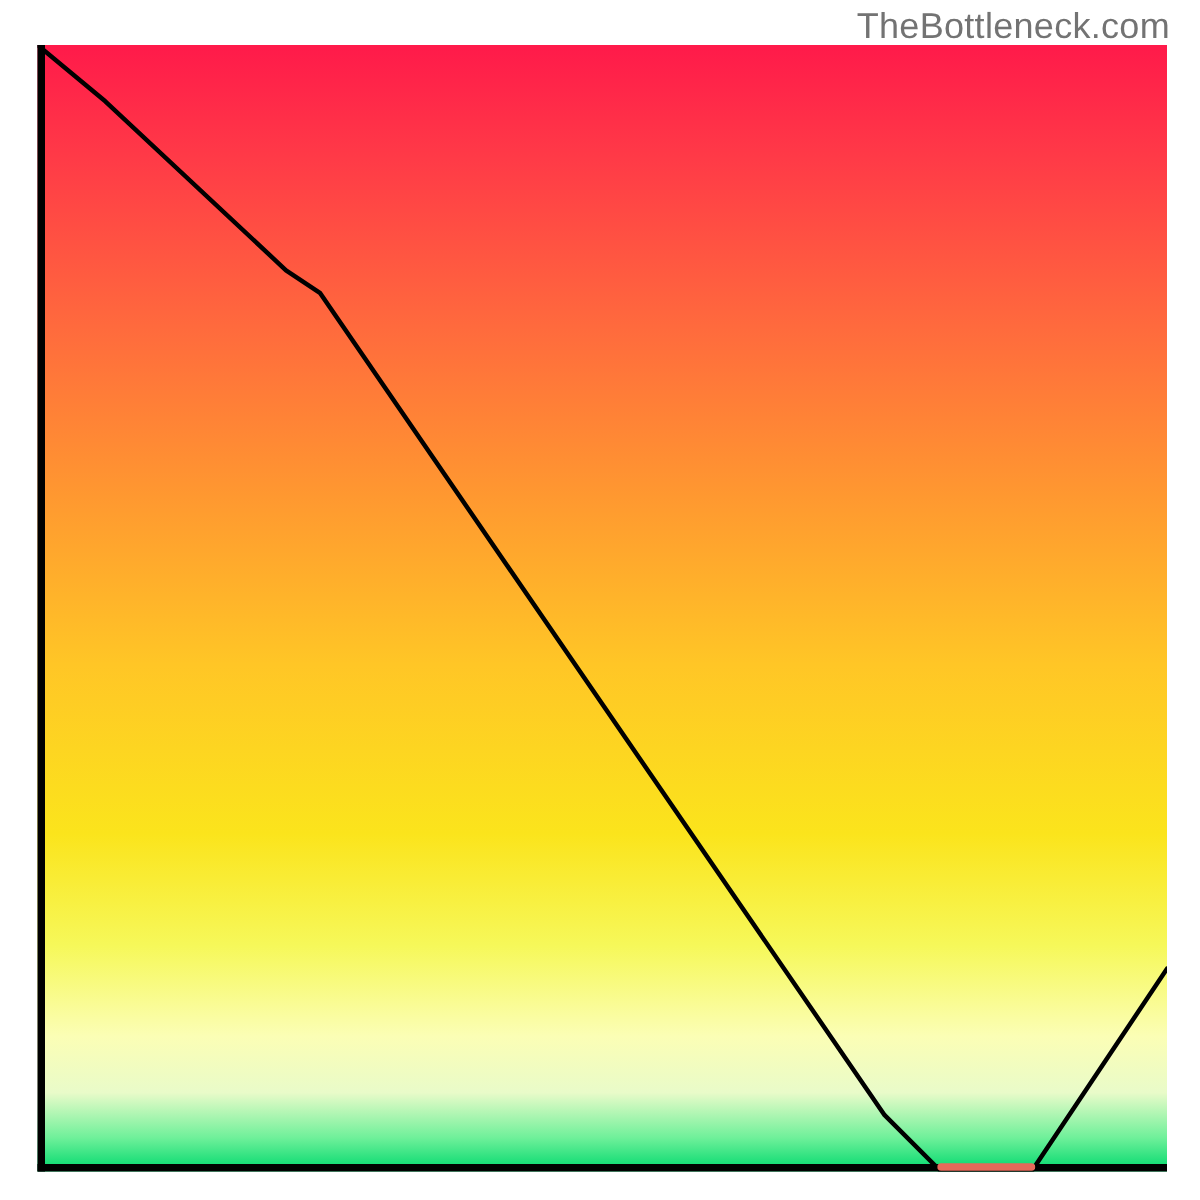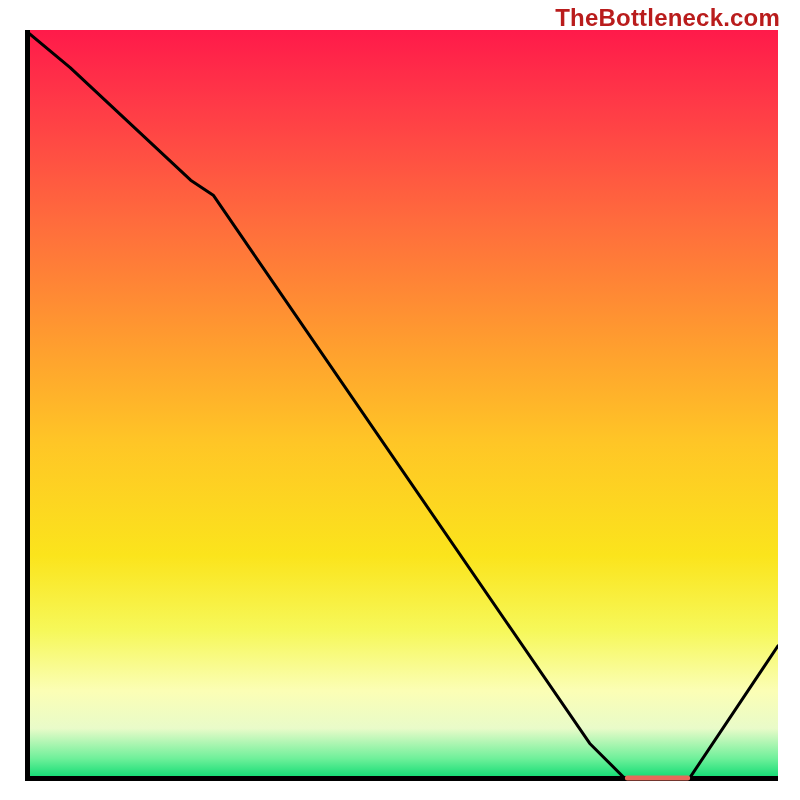--- a/index.html
+++ b/index.html
@@ -15,22 +15,22 @@
     position: relative;
     width: 800px;
     height: 800px;
     box-sizing: border-box;
   }
   .watermark {
     position: absolute;
     top: 4px;
     right: 20px;
     font-size: 24px;
-    font-weight: 700;
-    color: #b91c1c;
+    font-weight: 400;
+    color: #737373;
     letter-spacing: 0.2px;
   }
   .plot-area {
     position: absolute;
     left: 25px;
     top: 30px;
     width: 753px;
     height: 751px;
     box-sizing: border-box;
   }

